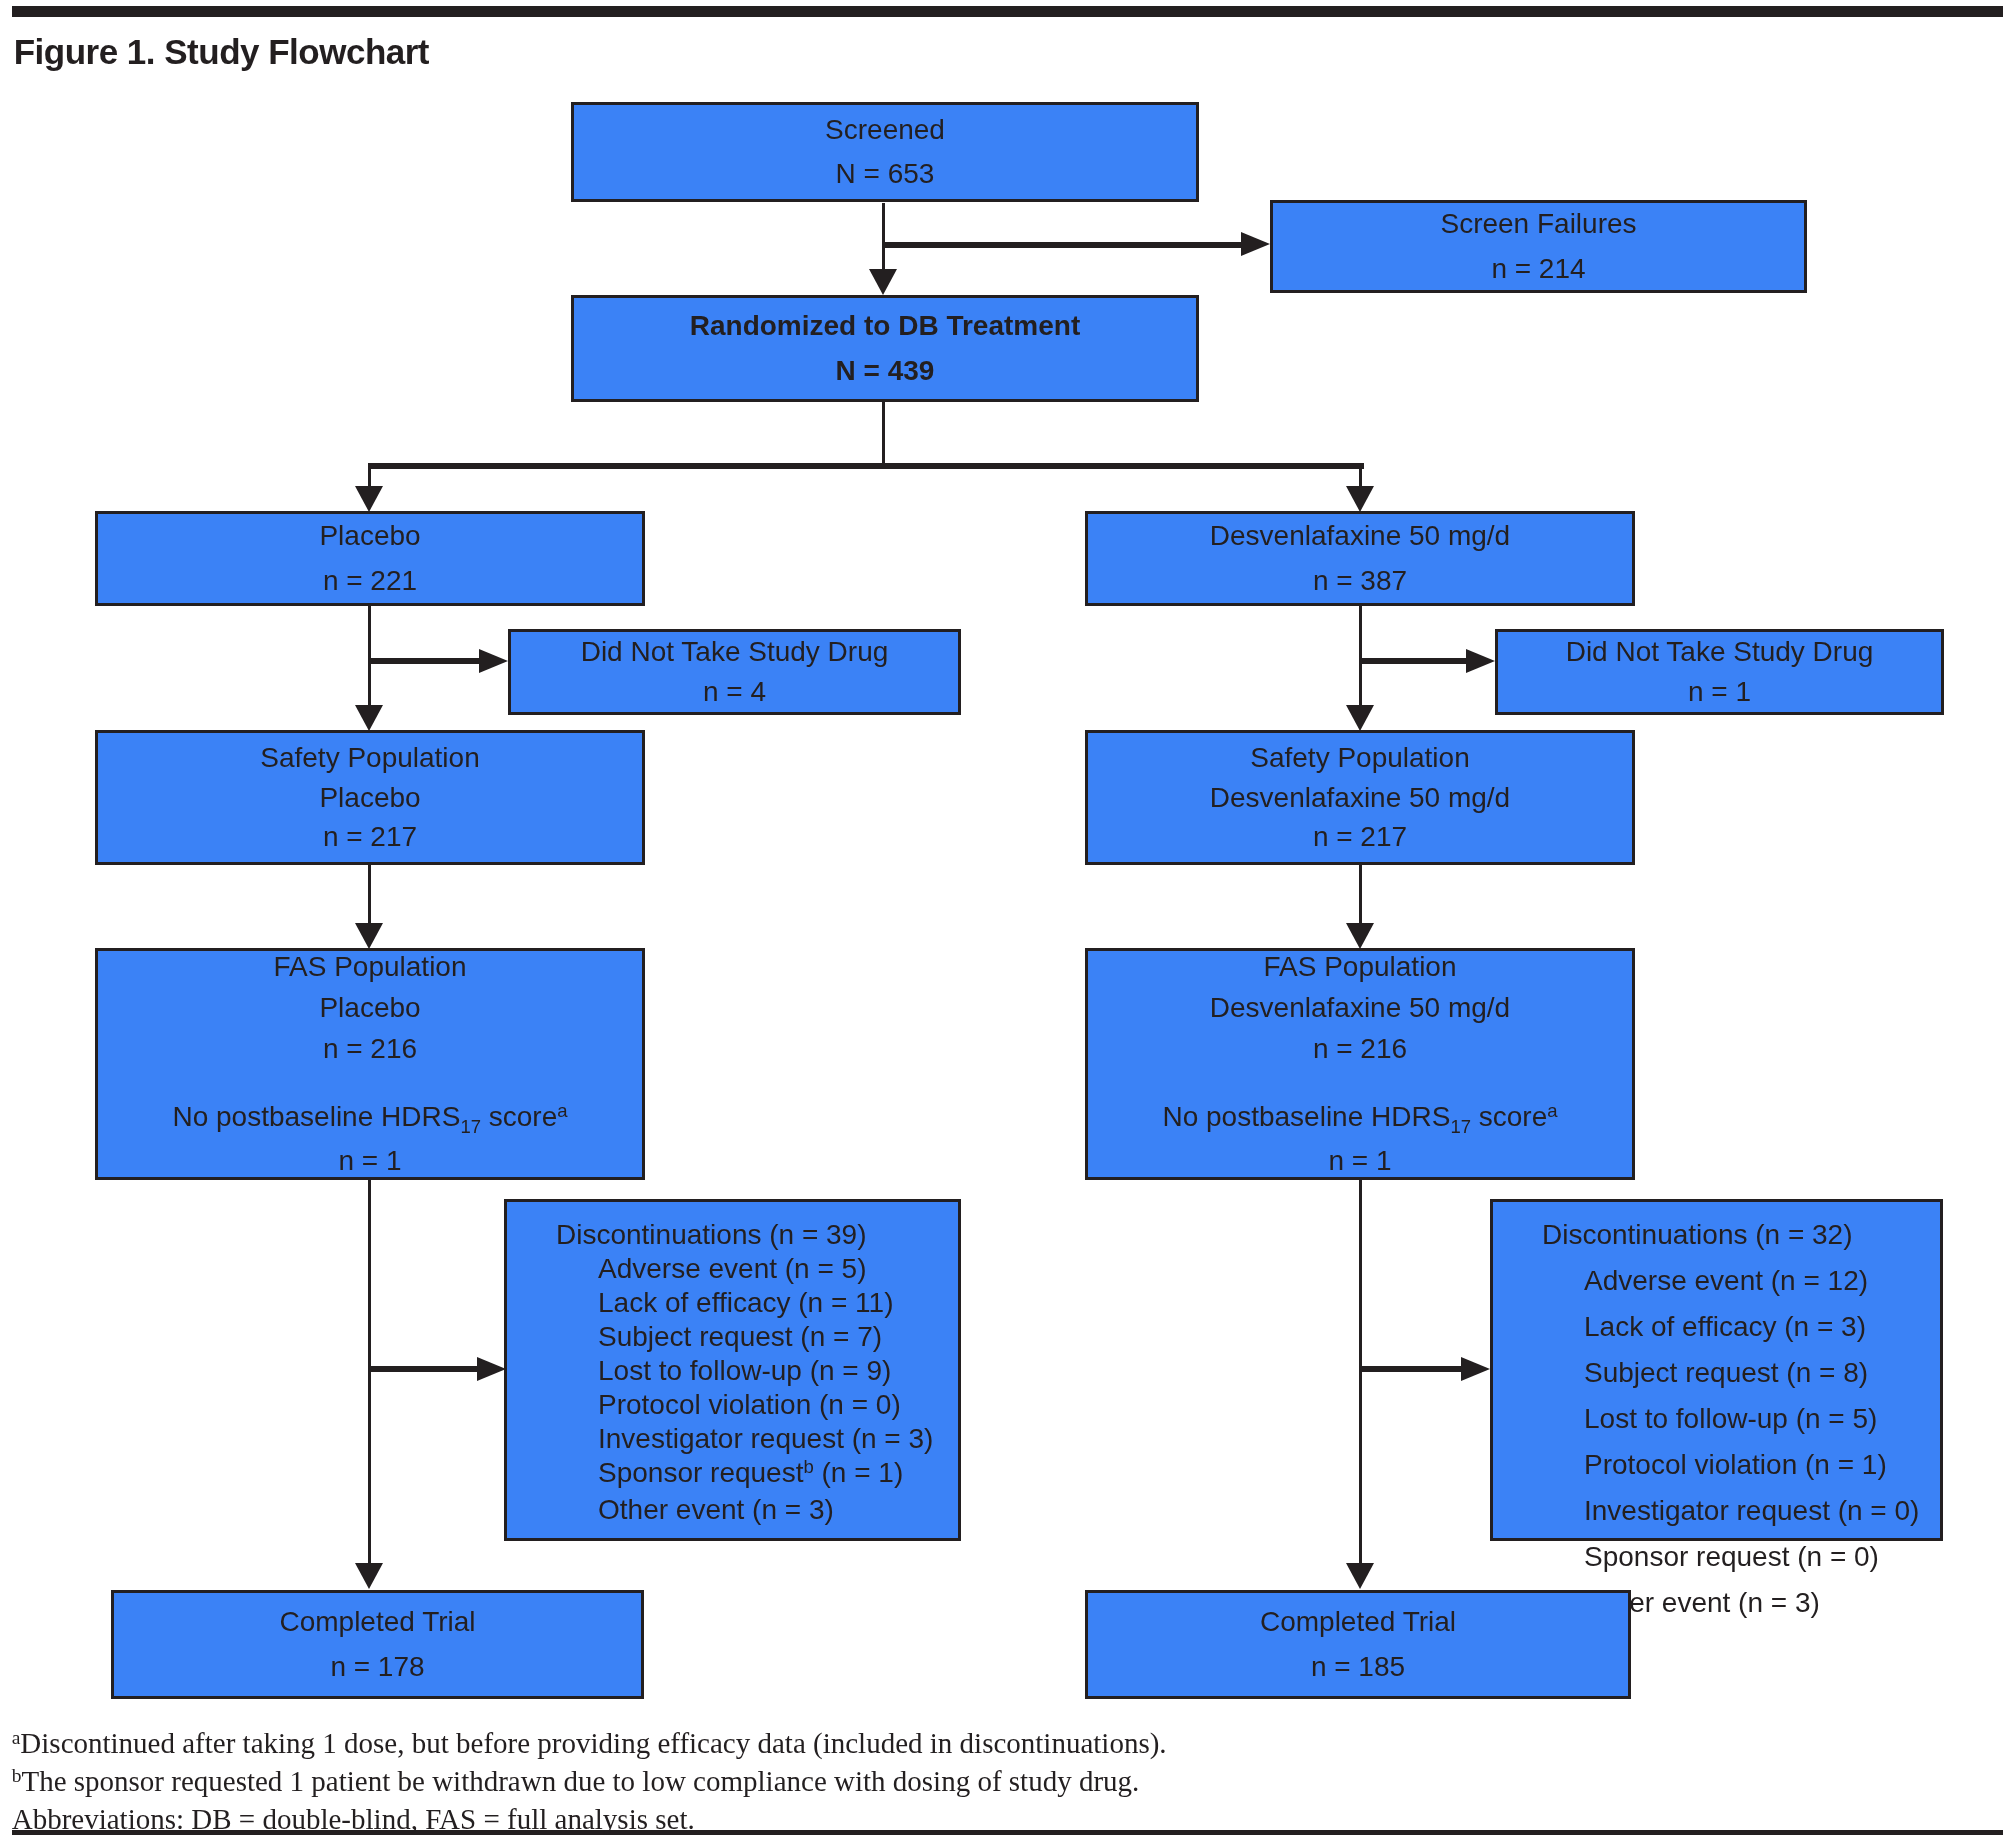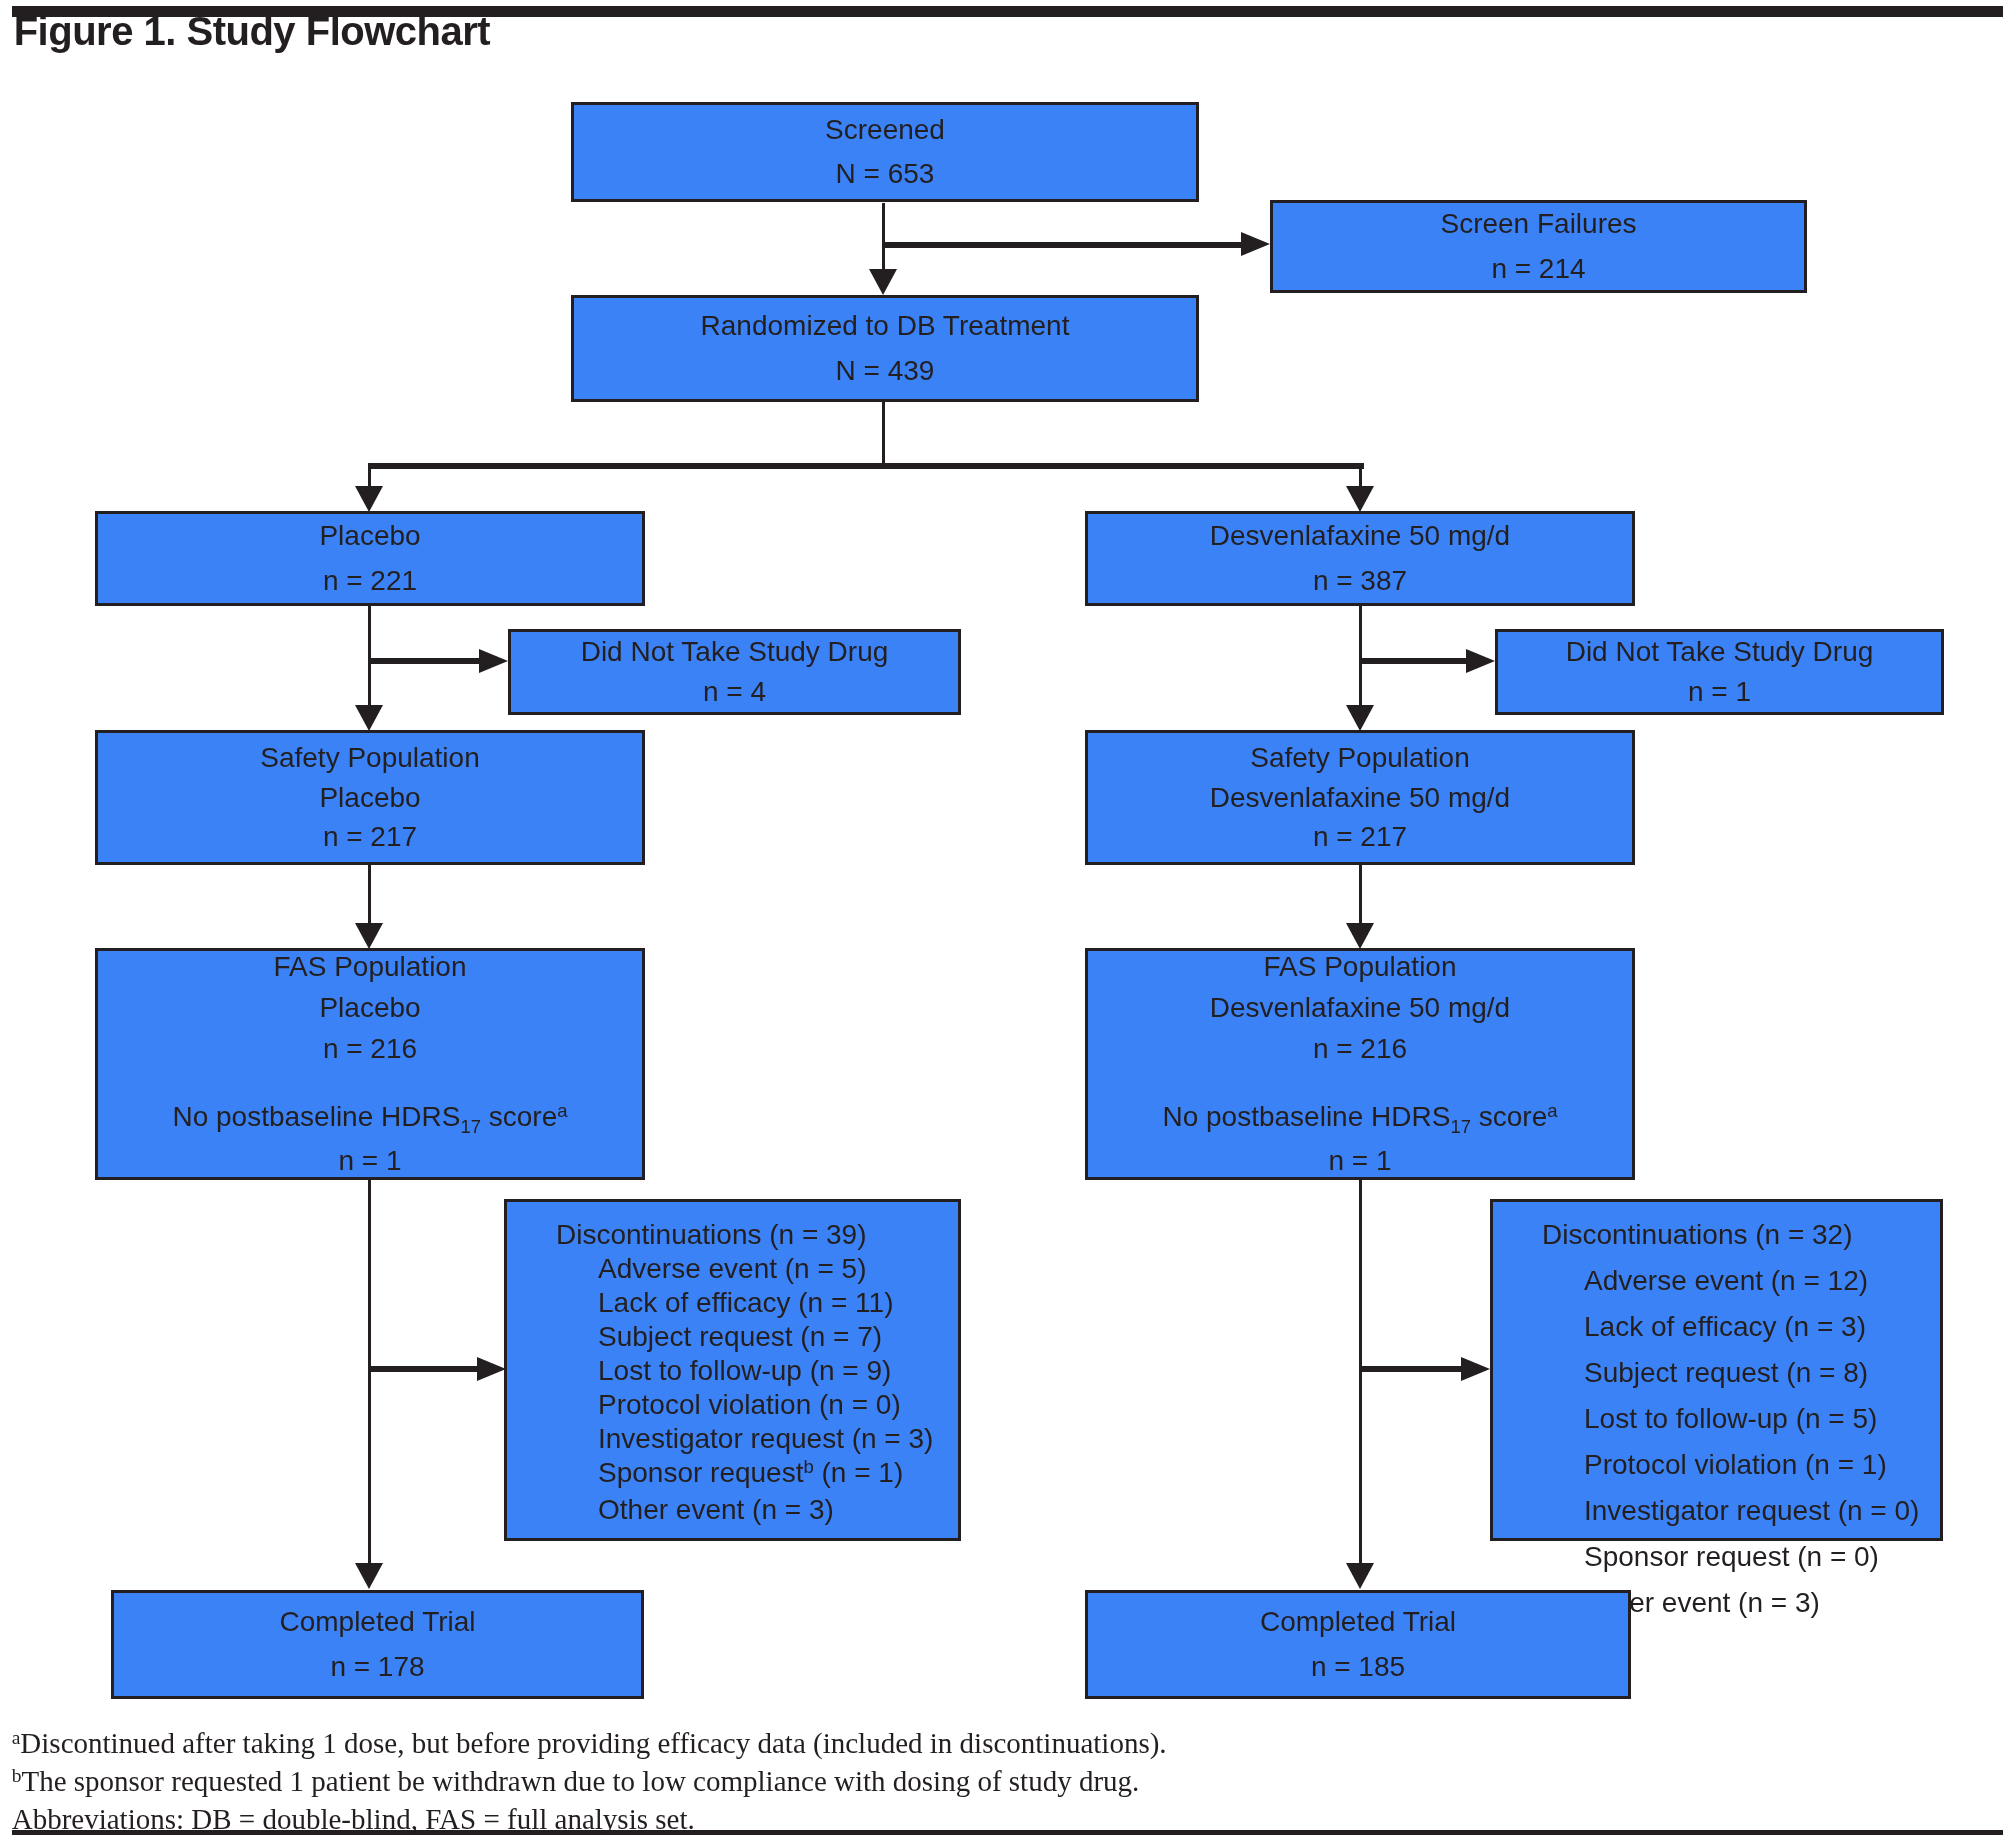--- a/index.html
+++ b/index.html
@@ -3,22 +3,22 @@
 <meta charset="utf-8">
 <style>
   html,body { margin:0; padding:0; background:#ffffff; }
   #canvas {
     position:relative; width:2015px; height:1845px;
     background:#ffffff; overflow:hidden;
     font-family:"Liberation Sans", sans-serif; color:#231f20;
   }
   .rule { position:absolute; background:#231f20; }
   .title {
-    position:absolute; left:13.7px; top:9px;
-    font-size:40px; font-weight:bold; letter-spacing:-0.5px; color:#231f20;
+    position:absolute; left:13.7px; top:32px;
+    font-size:35px; font-weight:bold; letter-spacing:-0.5px; color:#231f20;
   }
   .box {
     position:absolute; box-sizing:border-box;
     border:3.9px solid #231f20; background:#3b82f6;
     display:flex; flex-direction:column; align-items:center; justify-content:center;
     text-align:center; font-size:28px; line-height:32px; row-gap:12.7px; color:#231f20;
   }
   .box.tight { row-gap:7.8px; }
   .box.fas { row-gap:8.8px; }
   .box .spacer { height:21.5px; }
@@ -99,21 +99,21 @@
   <div class="box" style="left:571px; top:102px; width:628px; height:100px;">
     <div class="bl">Screened</div>
     <div class="bl">N = 653</div>
   </div>
 
   <div class="box" style="left:1270px; top:200px; width:537px; height:93px;">
     <div class="bl">Screen Failures</div>
     <div class="bl">n = 214</div>
   </div>
 
-  <div class="box" style="left:571px; top:295px; width:628px; height:107px;">
+  <div class="box" style="left:571px; top:295px; width:628px; height:107px;font-weight:bold;">
     <div class="bl">Randomized to DB Treatment</div>
     <div class="bl">N = 439</div>
   </div>
 
   <div class="box" style="left:95px; top:511px; width:550px; height:95px;">
     <div class="bl">Placebo</div>
     <div class="bl">n = 221</div>
   </div>
 
   <div class="box" style="left:1085px; top:511px; width:550px; height:95px;">

